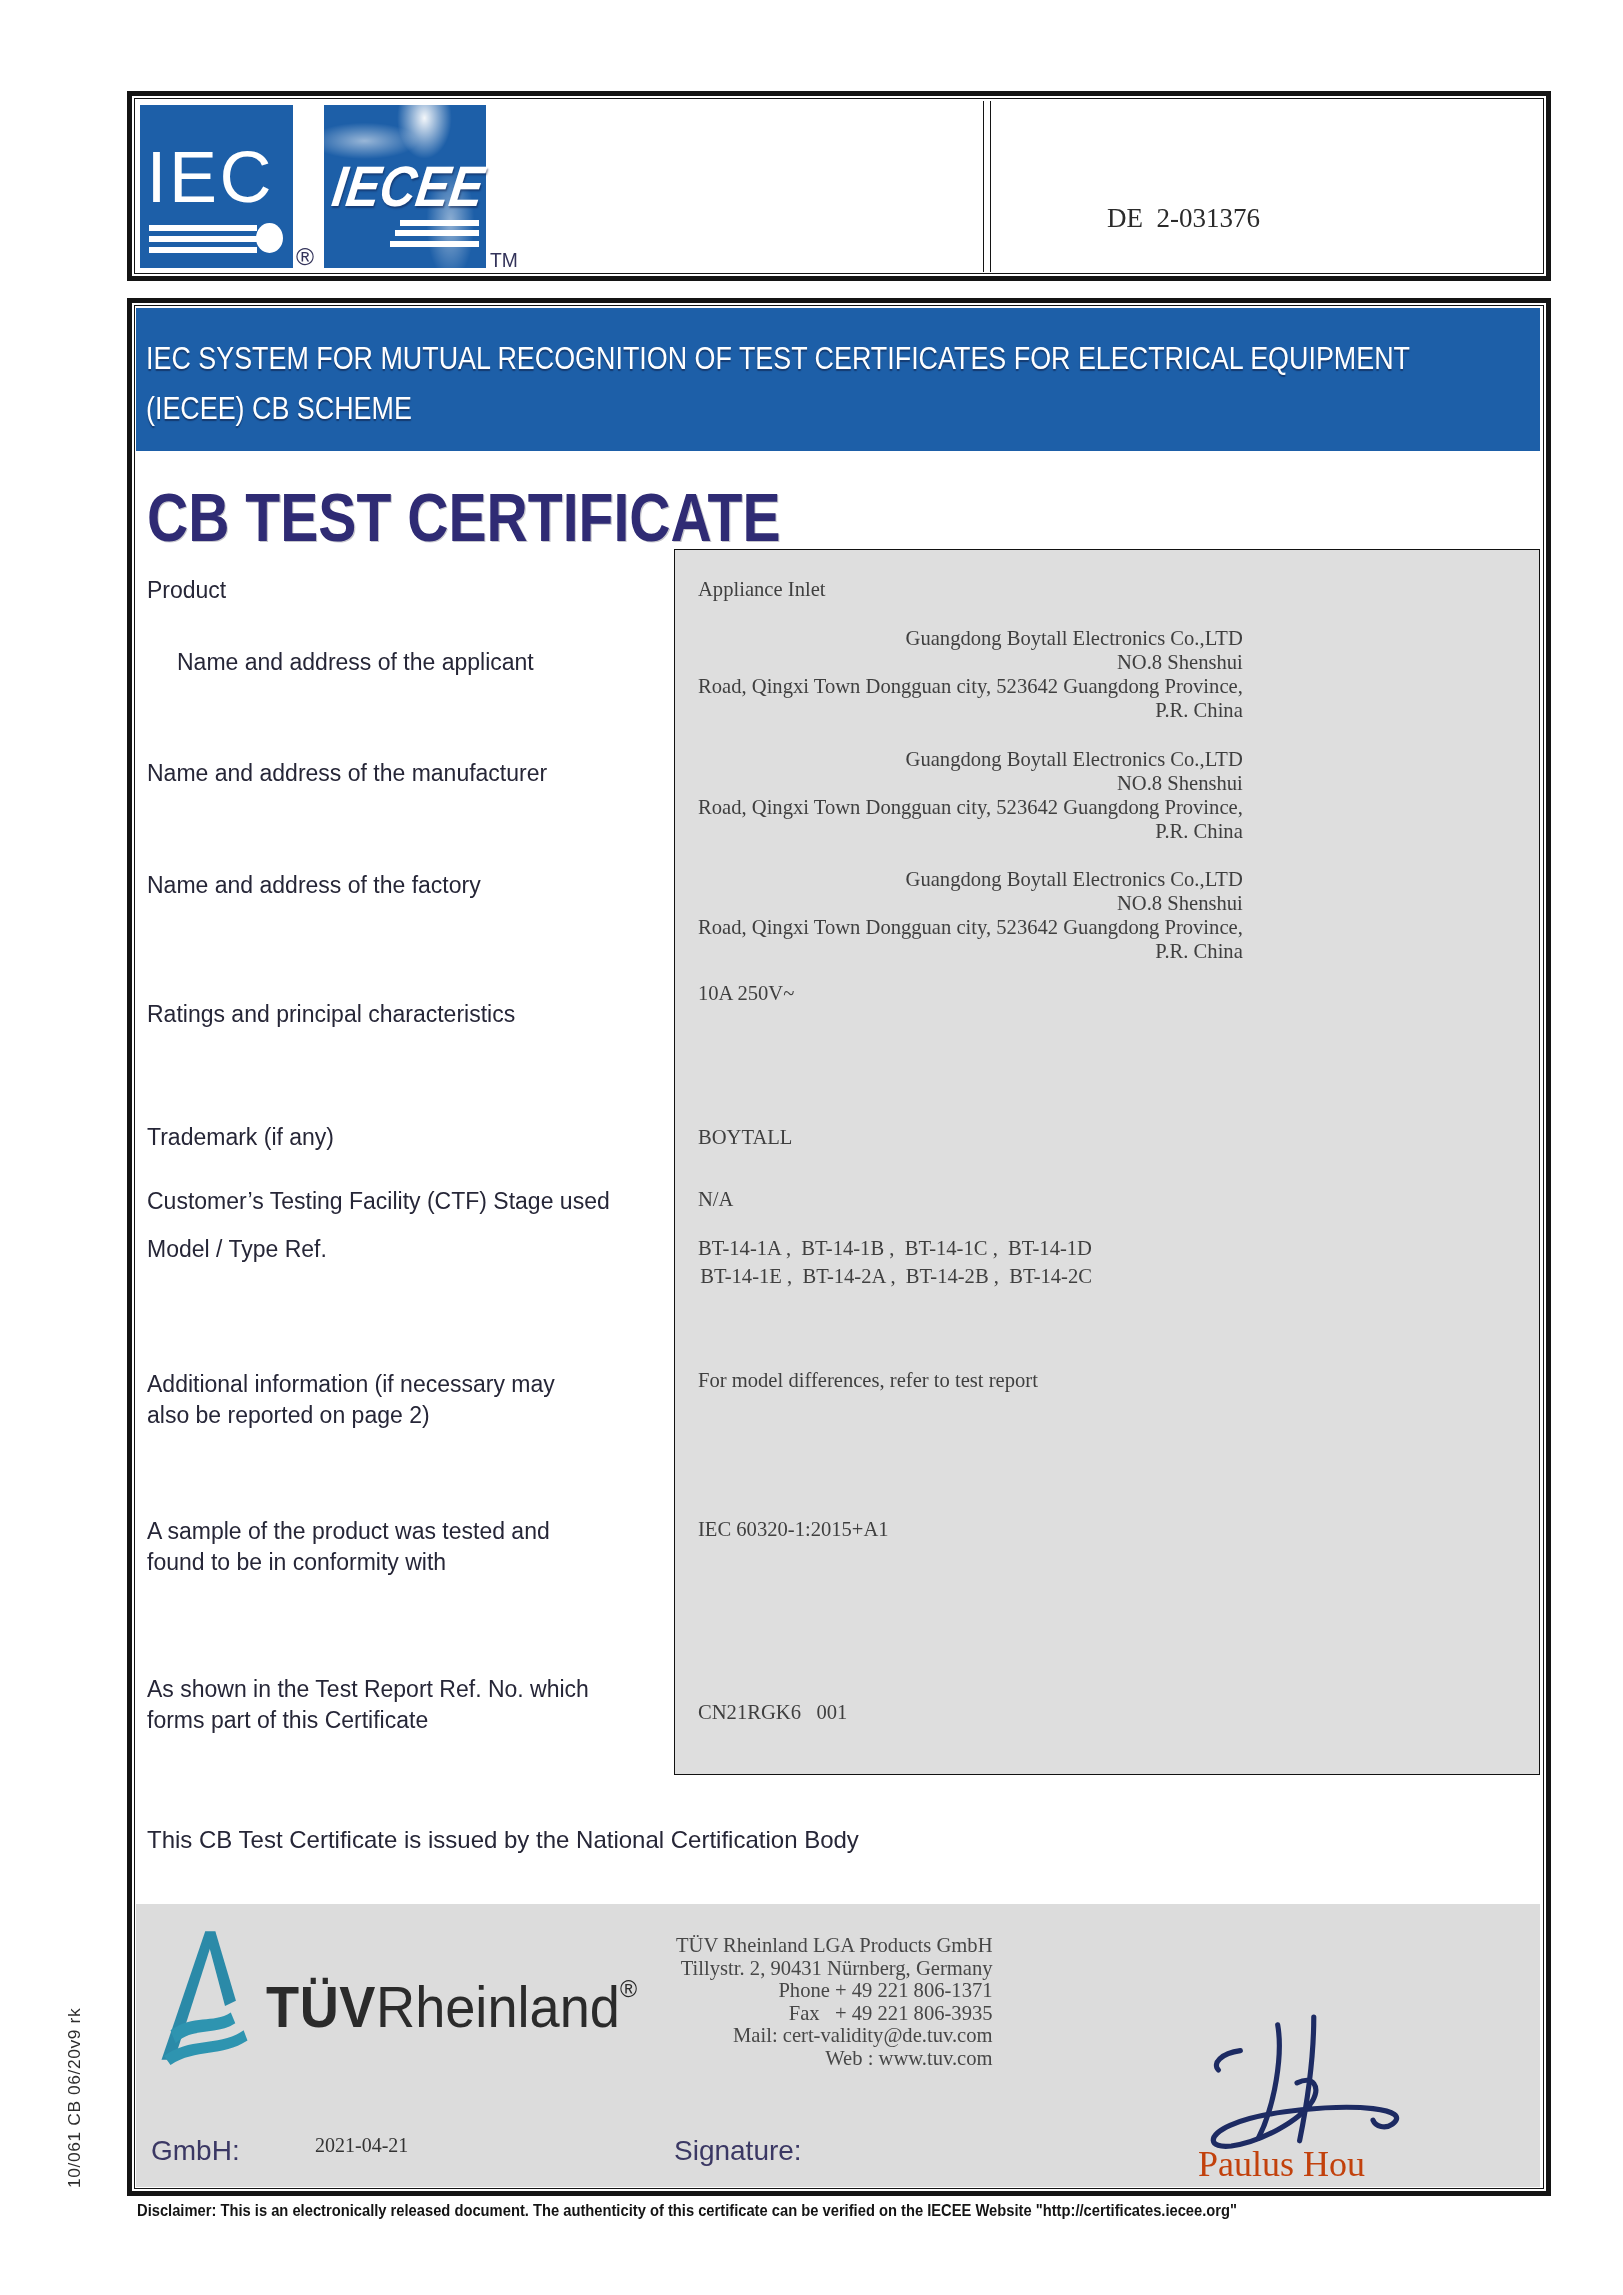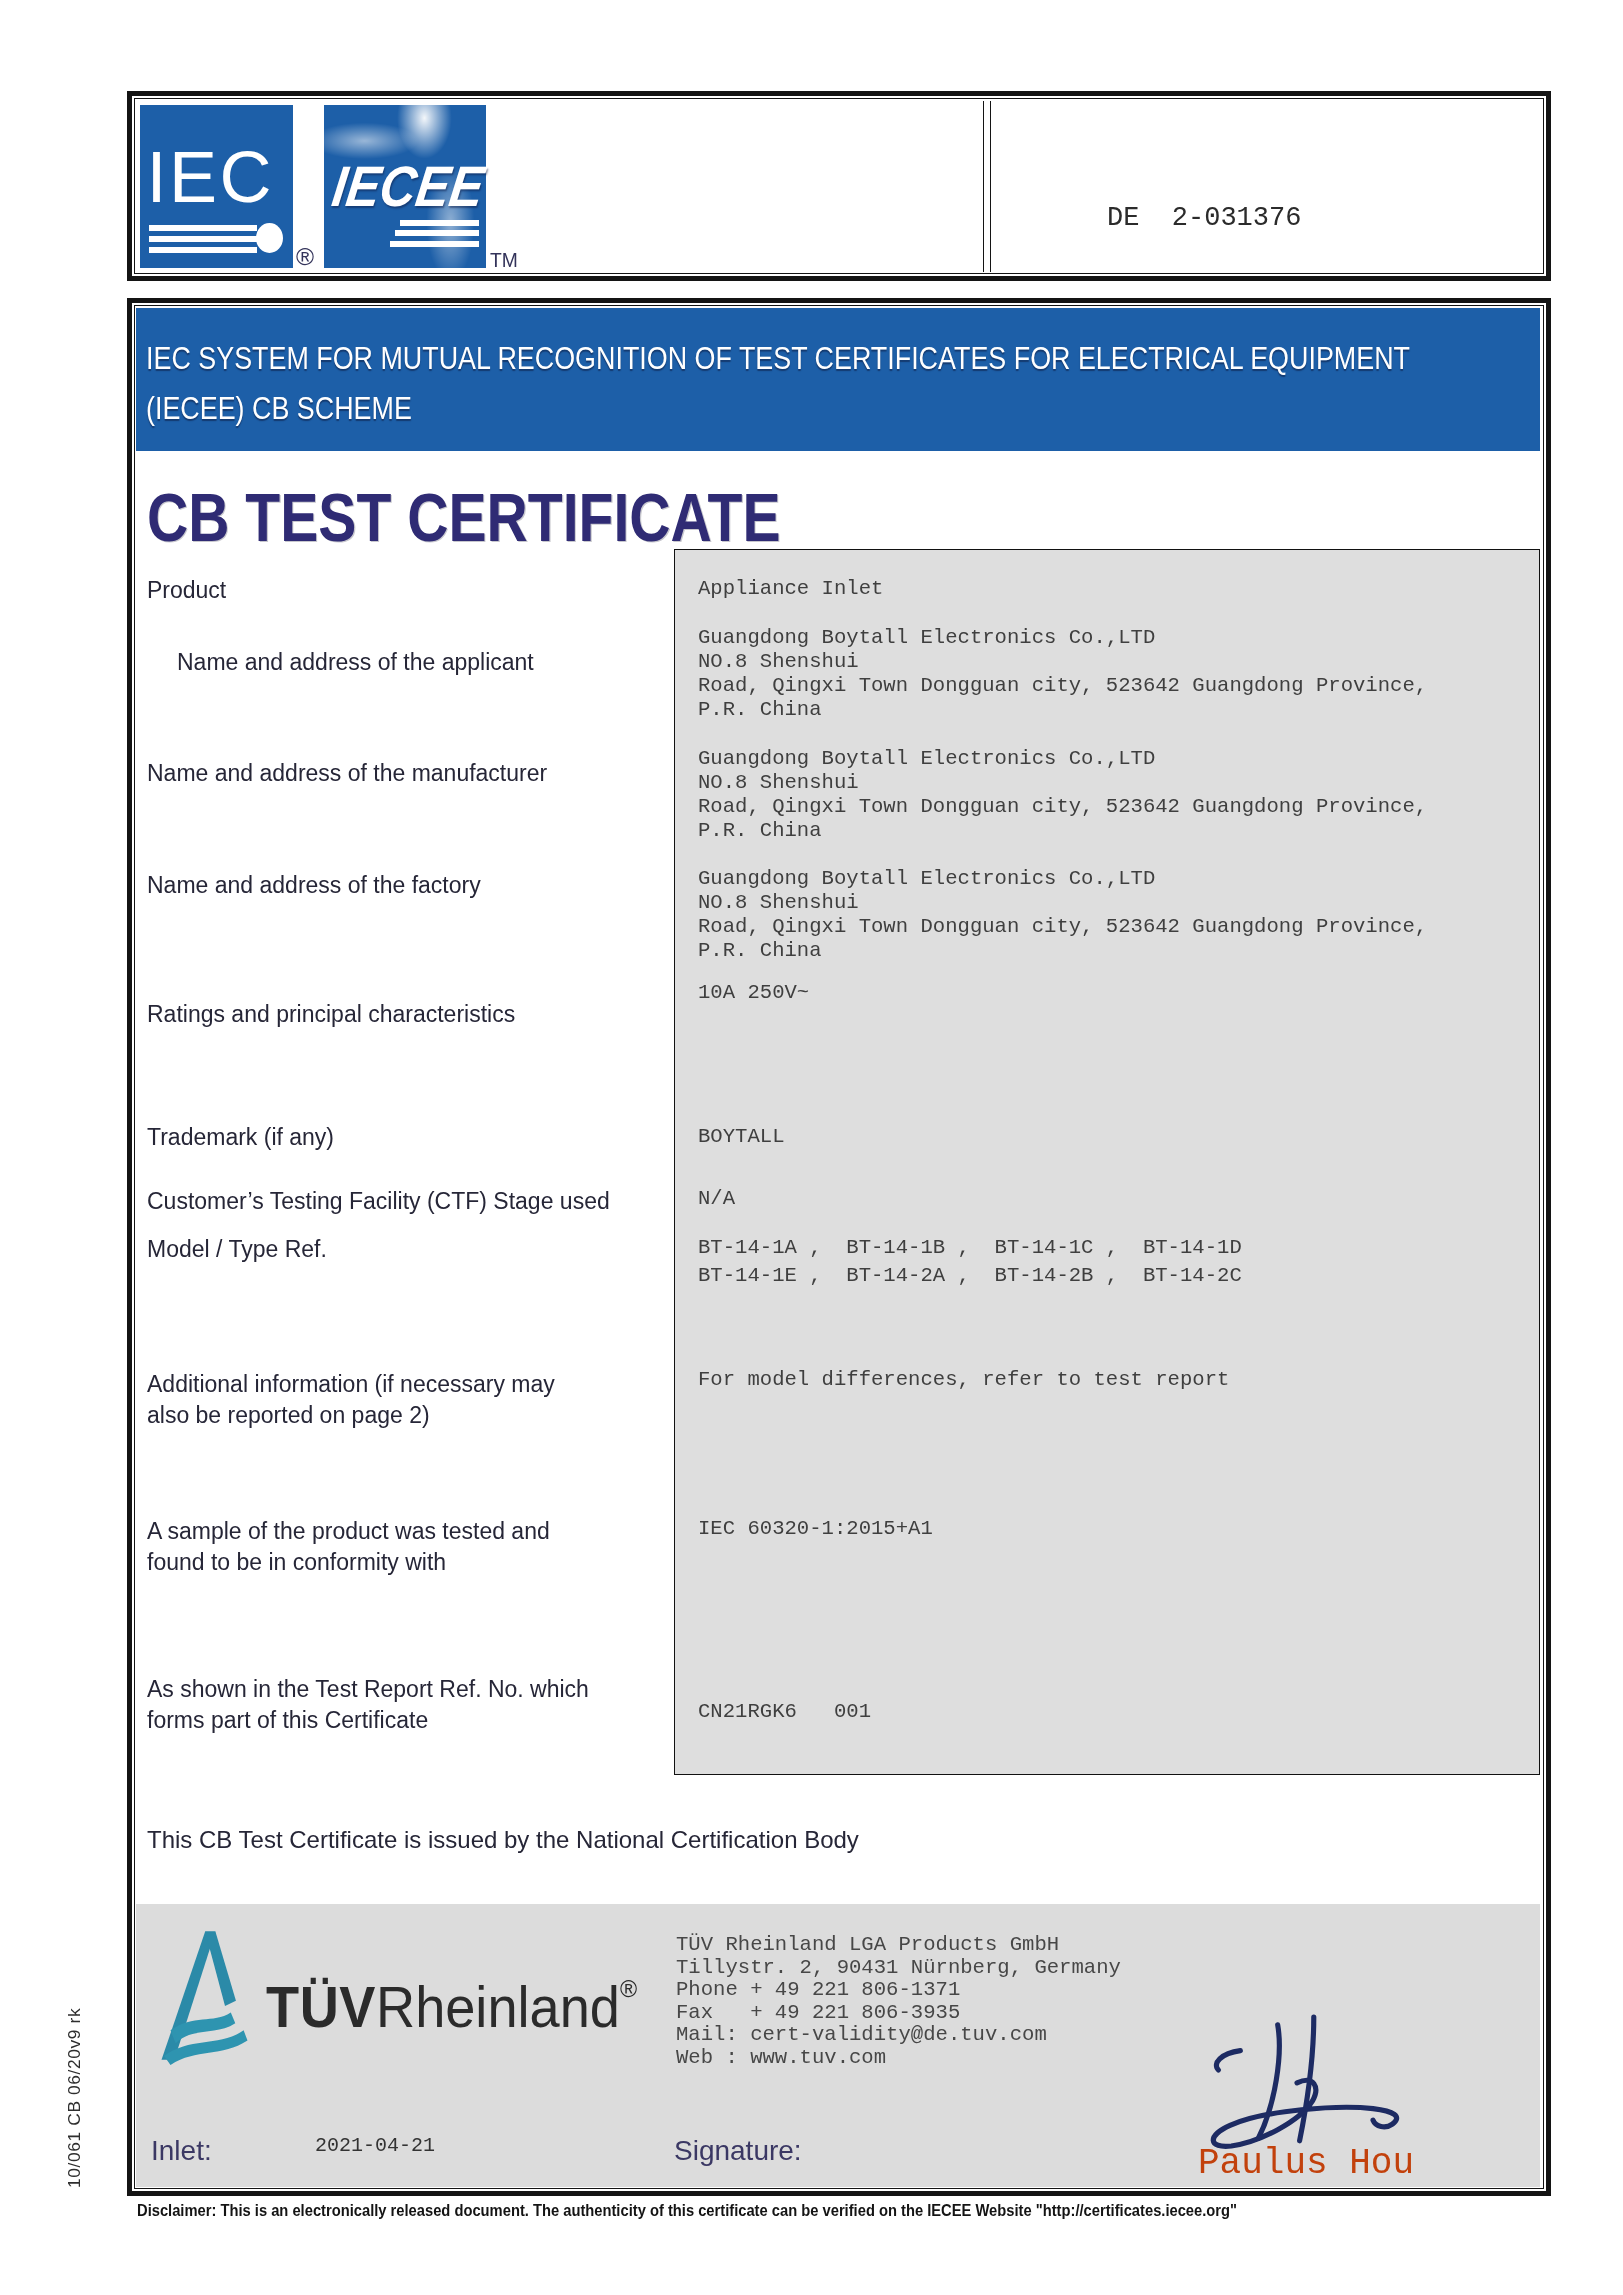--- a/index.html
+++ b/index.html
@@ -20,21 +20,21 @@
   .iecee-glow{position:absolute;left:0;top:0;right:0;bottom:0;
     background:
       radial-gradient(ellipse 39px 58px at 62% 8%, rgba(255,255,255,.95), rgba(255,255,255,0) 70%),
       radial-gradient(ellipse 77px 26px at 25% 22%, rgba(255,255,255,.55), rgba(255,255,255,0) 70%),
       radial-gradient(ellipse 32px 77px at 78% 72%, rgba(255,255,255,.5), rgba(255,255,255,0) 75%);
   }
   .iecee-bar{position:absolute;background:#fff;height:5.8px;}
   .mark{position:absolute;color:#33335a;}
   .ref-divider{position:absolute;width:7.7px;border-left:1.9px solid #141414;border-right:1.9px solid #141414;box-sizing:border-box;}
   .ref-bar{position:absolute;background:#1d5fa8;color:#fff;text-align:center;box-sizing:border-box;padding-top:28px;font-size:30px;}
-  .mono{font-family:Liberation Mono, monospace;white-space:pre-wrap;}
+  .mono{font-family:Liberation Serif, serif;white-space:pre-wrap;text-align:right;}
   .ref-value{position:absolute;font-size:27px;color:#2b2b2b;}
   
   .banner{position:absolute;background:#1d5fa8;box-sizing:border-box;padding:24.5px 0 0 10.3px;}
   .banner-line{color:#fff;font-size:32px;line-height:50px;white-space:nowrap;transform:scaleX(0.84);transform-origin:left;text-shadow:0 1.9px 1.3px rgba(8,12,40,.45);}
   .page-title{position:absolute;font-size:68px;font-weight:bold;color:#2f2b74;white-space:nowrap;transform:scaleX(0.84);transform-origin:left;text-shadow:1.3px 1.3px 0.6px rgba(130,130,145,.45);}
   .flabel{position:absolute;font-size:23px;line-height:31px;color:#262637;white-space:pre-line;}
   .value-panel{position:absolute;background:#dedede;border:1.9px solid #111;box-sizing:border-box;}
   .fvalue{position:absolute;font-size:20.6px;line-height:24px;color:#3f3f3f;}
   .fvalue.wide-lh{line-height:28px;}
   .issued{position:absolute;font-size:24px;color:#262637;}
@@ -153,20 +153,20 @@
     <g fill="none" stroke="#1d2b63" stroke-width="8" stroke-linecap="round">
       <path d="M148 66 C118 70 104 86 114 96"></path>
       <path d="M206 26 C214 72 202 150 176 202"></path>
       <path d="M262 14 C262 70 252 146 240 206"></path>
       <path d="M236 116 C262 104 272 122 260 144 C240 176 178 208 134 214 C98 218 96 198 132 182 C184 158 302 150 354 156 C386 160 400 168 384 180 C373 188 358 184 354 174"></path>
     </g>
   </svg>
 
   <div class="signer mono" style="left:1198px;top:2143px;">Paulus Hou</div>
 
-  <div class="biglabel" style="left:151px;top:2135px;">Inlet:</div>
+  <div class="biglabel" style="left:151px;top:2135px;">GmbH:</div>
   <div class="dateval mono" style="left:315px;top:2134px;">2021-04-21</div>
   <div class="biglabel" style="left:674px;top:2135px;">Signature:</div>
 
   <div class="disclaimer" style="left:137px;top:2202px;">Disclaimer:  This is an electronically released document. The authenticity of this certificate can be verified on the IECEE Website "http://certificates.iecee.org"</div>
 
 </div>
 
 
 </body></html>

